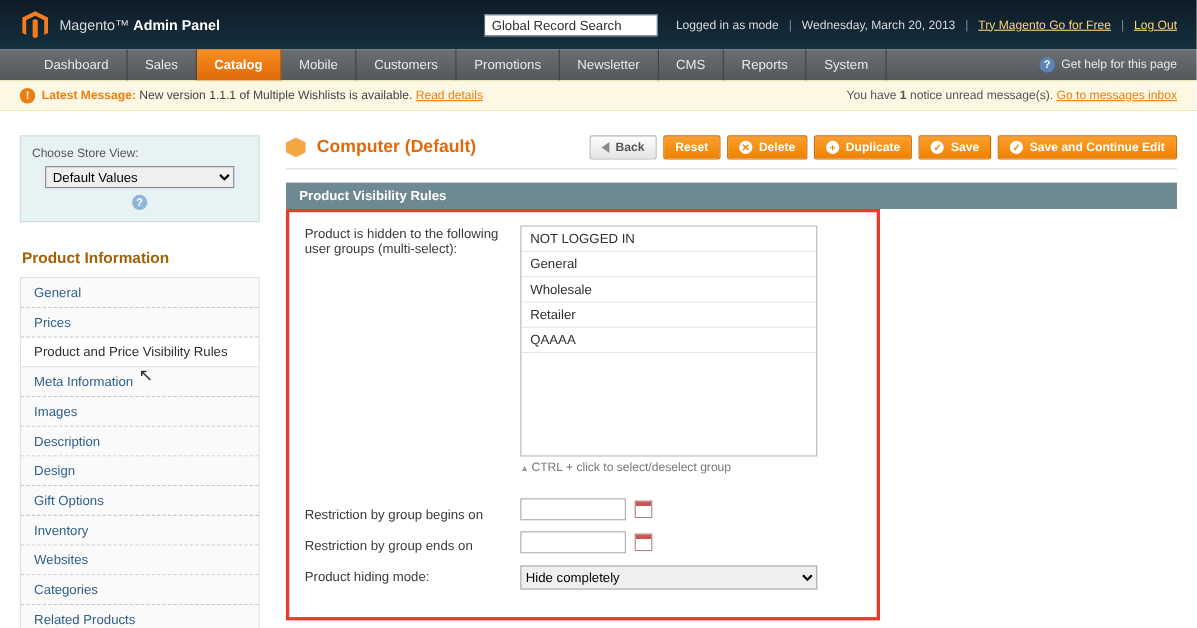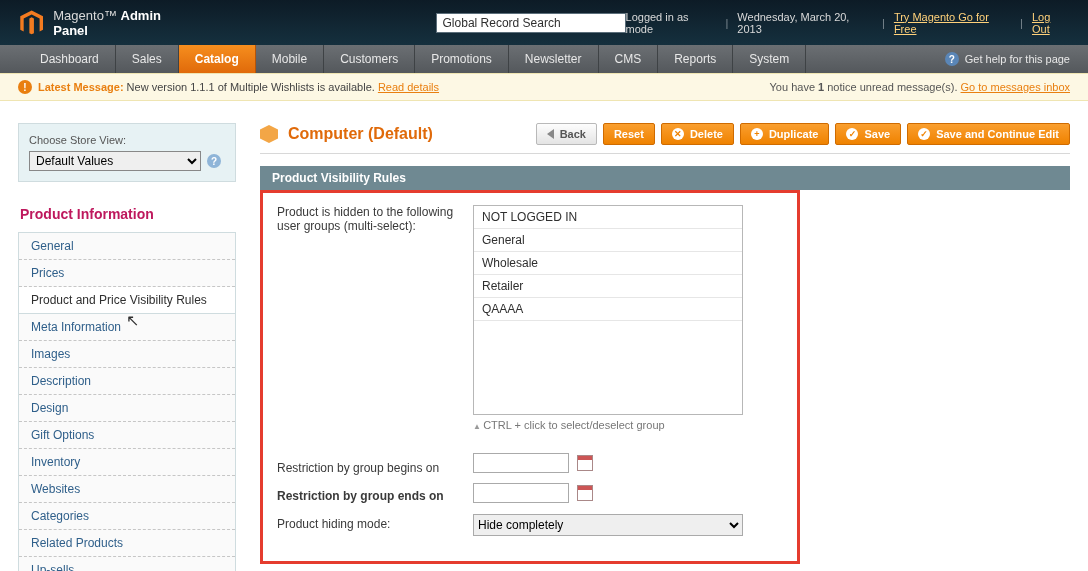--- a/index.html
+++ b/index.html
@@ -5,21 +5,21 @@
 * { margin: 0; padding: 0; box-sizing: border-box; }
 body { font-family: Arial, Helvetica, sans-serif; font-size: 12px; color: #2f2f2f; background: #fff; }
 
 
 .header { background: linear-gradient(#0d1b26,#15303e); height: 45px; display: flex; align-items: center; padding: 0 18px; color: #fff; }
 .logo { display: flex; align-items: center; gap: 8px; }
 .logo-icon { width: 28px; height: 28px; color:#f47b20; }
 .logo-text { font-size: 13px; color:#d9d9d9; }
 .logo-text b { font-weight: bold; color:#fff; }
 .search-box { margin-left: 240px; }
-.search-box input { width: 190px; height: 20px; padding: 2px 6px; font-size: 12px; border: 1px solid #5b6e7a; background: #fff; color:#2f2f2f;}
+.search-box input { width: 158px; height: 20px; padding: 2px 6px; font-size: 12px; border: 1px solid #5b6e7a; background: #fff; color:#2f2f2f;}
 .header-right { margin-left: auto; display: flex; align-items: center; gap: 9px; font-size: 11px; color:#d9d9d9; }
 .header-right a { color: #ffd17a; text-decoration: underline; }
 .sep { color:#7e8a92; }
 
 
 .nav { background: linear-gradient(#6b6f73,#54585c); height: 28px; display: flex; align-items: stretch; padding: 0 0 0 24px; }
 .nav-item { display:flex; align-items:center; padding: 0 16px; color:#e8e8e8; font-size:12px; border-right:1px solid #3e4245; cursor:pointer; }
 .nav-item.active { background: linear-gradient(#f68e1e,#e06a0a); color:#fff; font-weight:bold; border-right:1px solid #b65408;}
 .nav-help { margin-left:auto; padding:0 18px; display:flex; align-items:center; gap:6px; color:#e8e8e8; font-size:11px; cursor:pointer; }
 .help-icon { width:14px; height:14px; background:#5a86b7; border-radius:50%; color:#fff; font-size:10px; display:flex; align-items:center; justify-content:center; font-weight:bold; }
@@ -30,25 +30,25 @@
 .latest { color:#e97f10; font-weight:bold; }
 .msgbar .msg-text { color:#444; margin-left:3px; }
 .msgbar a { color:#e97f10; text-decoration:underline; }
 .msgbar .right { margin-left:auto; color:#555; }
 
 
 .main { display:flex; padding:22px 18px; gap:24px; }
 .sidebar { width:218px; flex-shrink:0; }
 .store-view { background:#e7f2f4; border:1px solid #cfdcdf; padding:10px; margin-bottom:18px; }
 .store-view label { display:block; color:#555; font-size:11px; margin-bottom:5px; }
-.store-view .sel-row { display:flex; align-items:center; gap:6px;}
+.store-view .sel-row { display:flex; align-items:center; gap:6px;flex-direction:column;}
 .store-view select { width:172px; height:20px; border:1px solid #888; font-size:12px; padding:1px 2px; }
 .qicon { width:14px; height:14px; border-radius:50%; background:#8fb5d8; color:#fff; font-size:10px; display:flex; align-items:center; justify-content:center; font-weight:bold; cursor:pointer;}
 
-.sidepanel-title { font-size:14px; font-weight:bold; color:#be185d; padding:6px 0 10px 2px; }
+.sidepanel-title { font-size:14px; font-weight:bold; color:#a16207; padding:6px 0 10px 2px; }
 .tabs { border:1px solid #cfdcdf; border-bottom:none; }
 .tab { padding:6px 12px; font-size:12px; color:#2f5f8a; background:#fafafa; border-bottom:1px dashed #c6c6c6; cursor:pointer; }
 .tab.plain { color:#2f5f8a; }
 .tab.active { background:#fff; color:#2f2f2f; font-weight:normal; border-bottom:1px solid #cfdcdf; }
 
 
 .content { flex:1; }
 .content-header { display:flex; align-items:center; gap:10px; border-bottom:1px solid #d8d8d8; padding-bottom:8px; margin-bottom:12px;}
 .cube-icon { width:18px; height:18px; background:#f3a646; clip-path: polygon(50% 0, 100% 25%, 100% 75%, 50% 100%, 0 75%, 0 25%); }
 .page-title { color:#e06a0a; font-size:16px; font-weight:bold; flex:1;}
@@ -191,21 +191,21 @@
     </div>
 
     <div class="section-title">Product Visibility Rules</div>
 
     <div class="content-body">
       <div class="form-wrap">
         <div class="form-labels">
           <div class="lab">Product is hidden to the following user groups (multi-select):</div>
           <div style="height:200px;"></div>
           <div class="lab" style="margin-top:18px;">Restriction by group begins on</div>
-          <div class="lab" style="margin-top:14px;font-weight:bold;">Restriction by group ends on</div>
+          <div class="lab" style="margin-top:14px;">Restriction by group ends on</div>
           <div class="lab" style="margin-top:14px;">Product hiding mode:</div>
         </div>
         <div class="form-fields">
           <div class="multisel">
             <div class="opt">NOT LOGGED IN</div>
             <div class="opt">General</div>
             <div class="opt">Wholesale</div>
             <div class="opt">Retailer</div>
             <div class="opt">QAAAA</div>
           </div>

